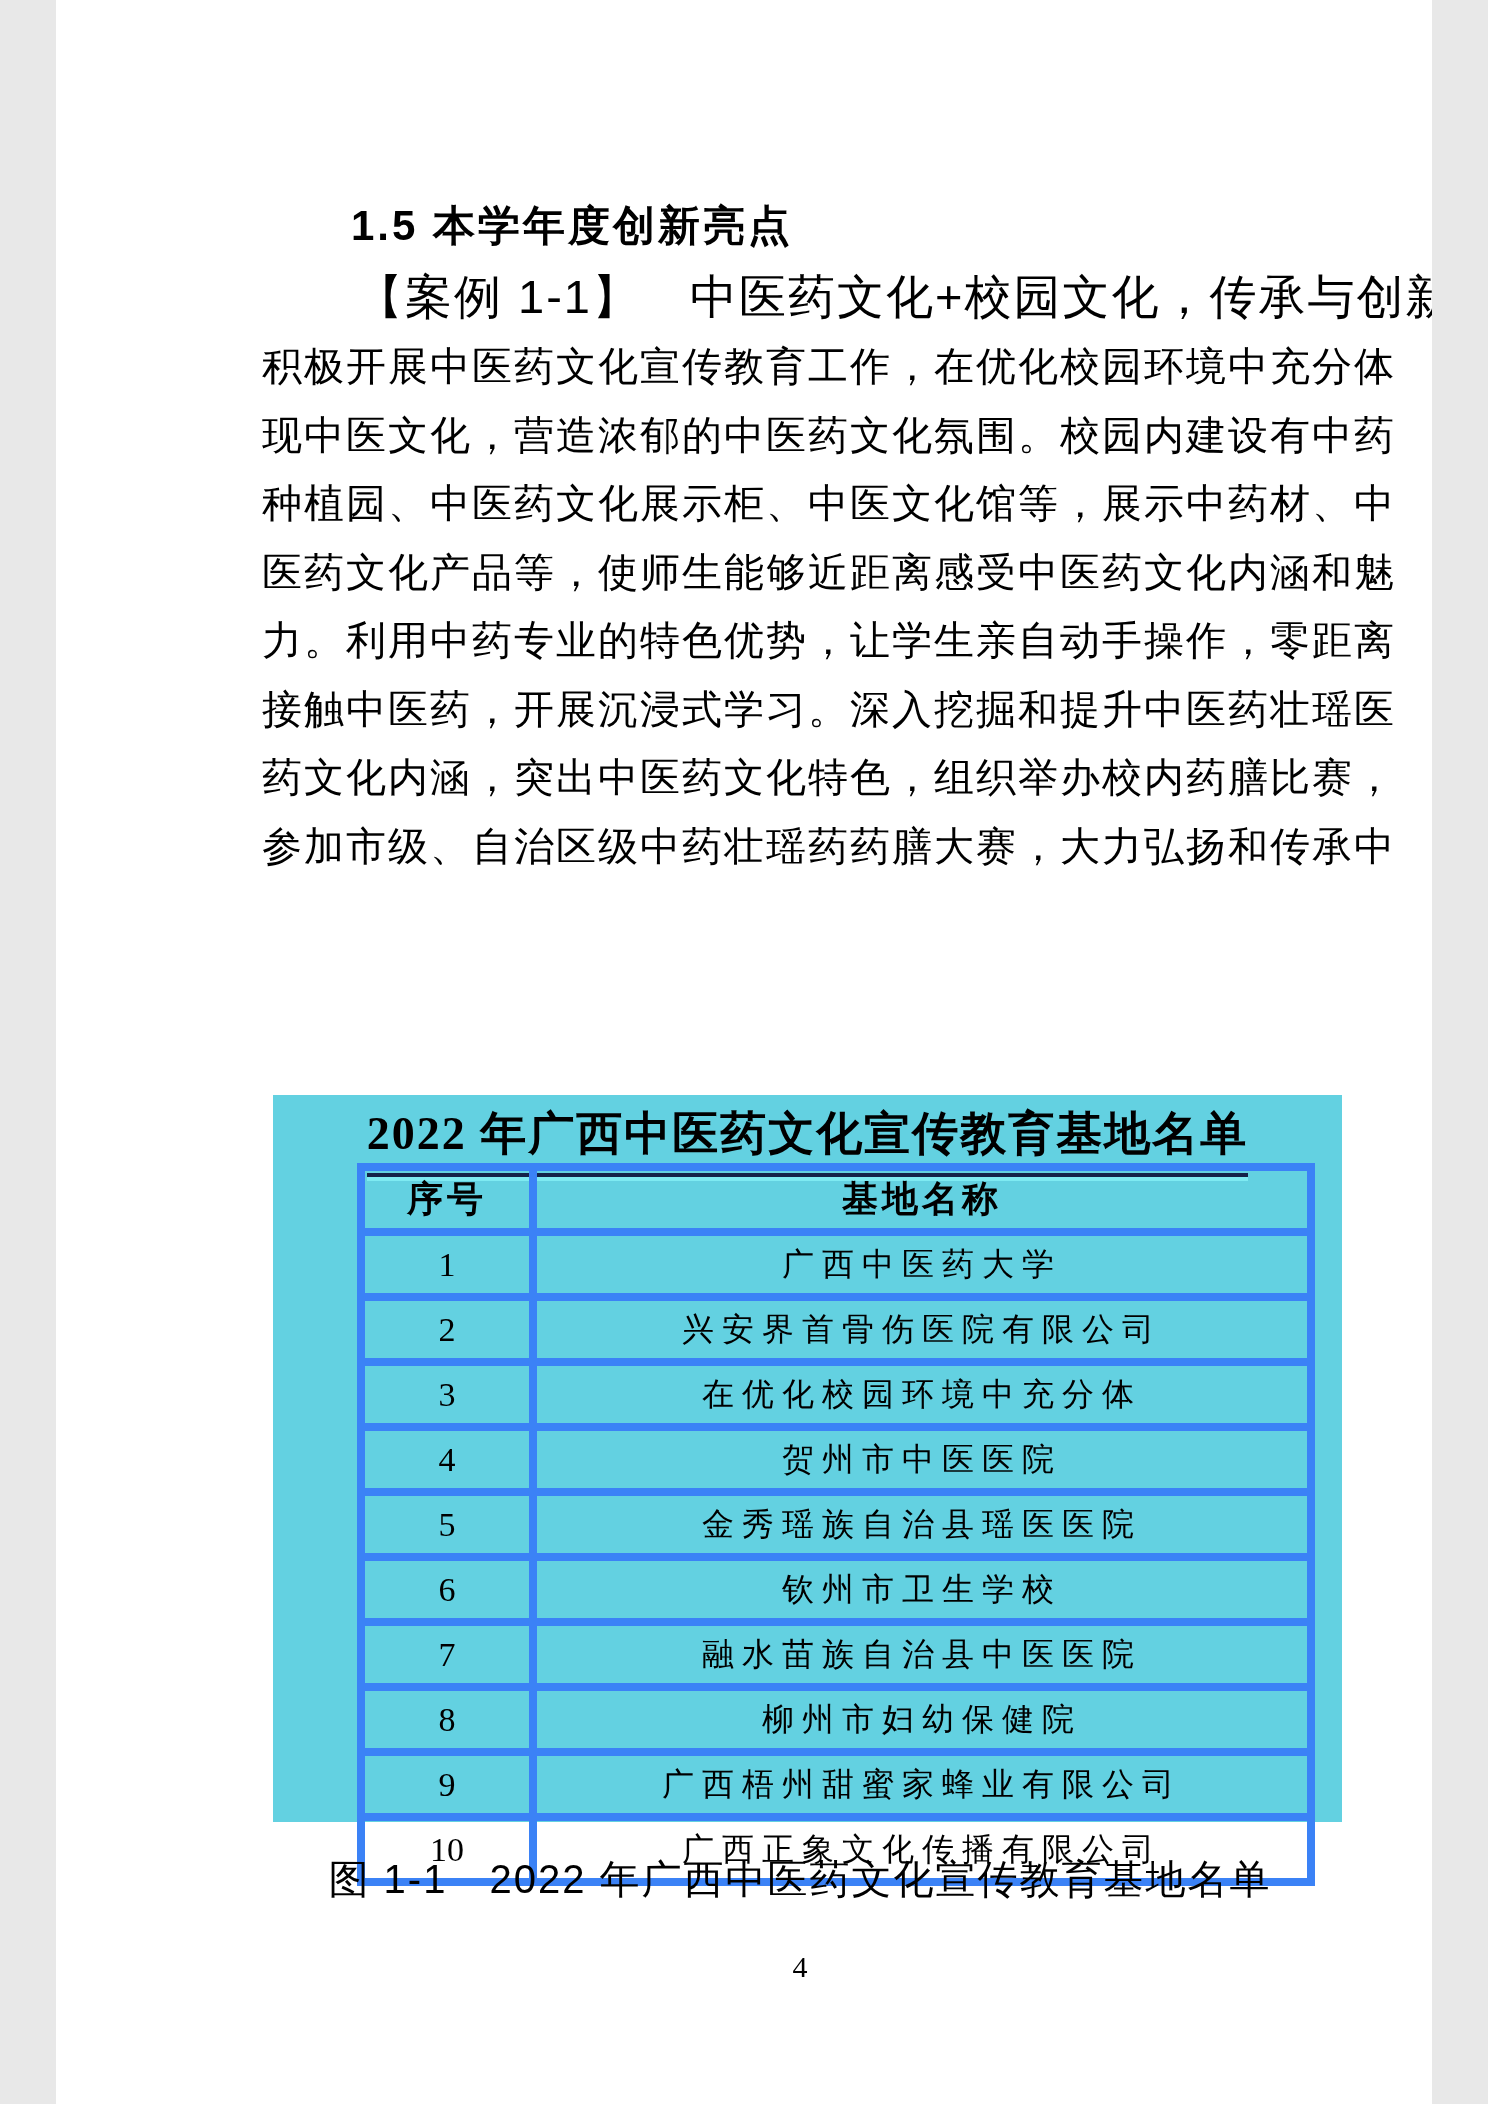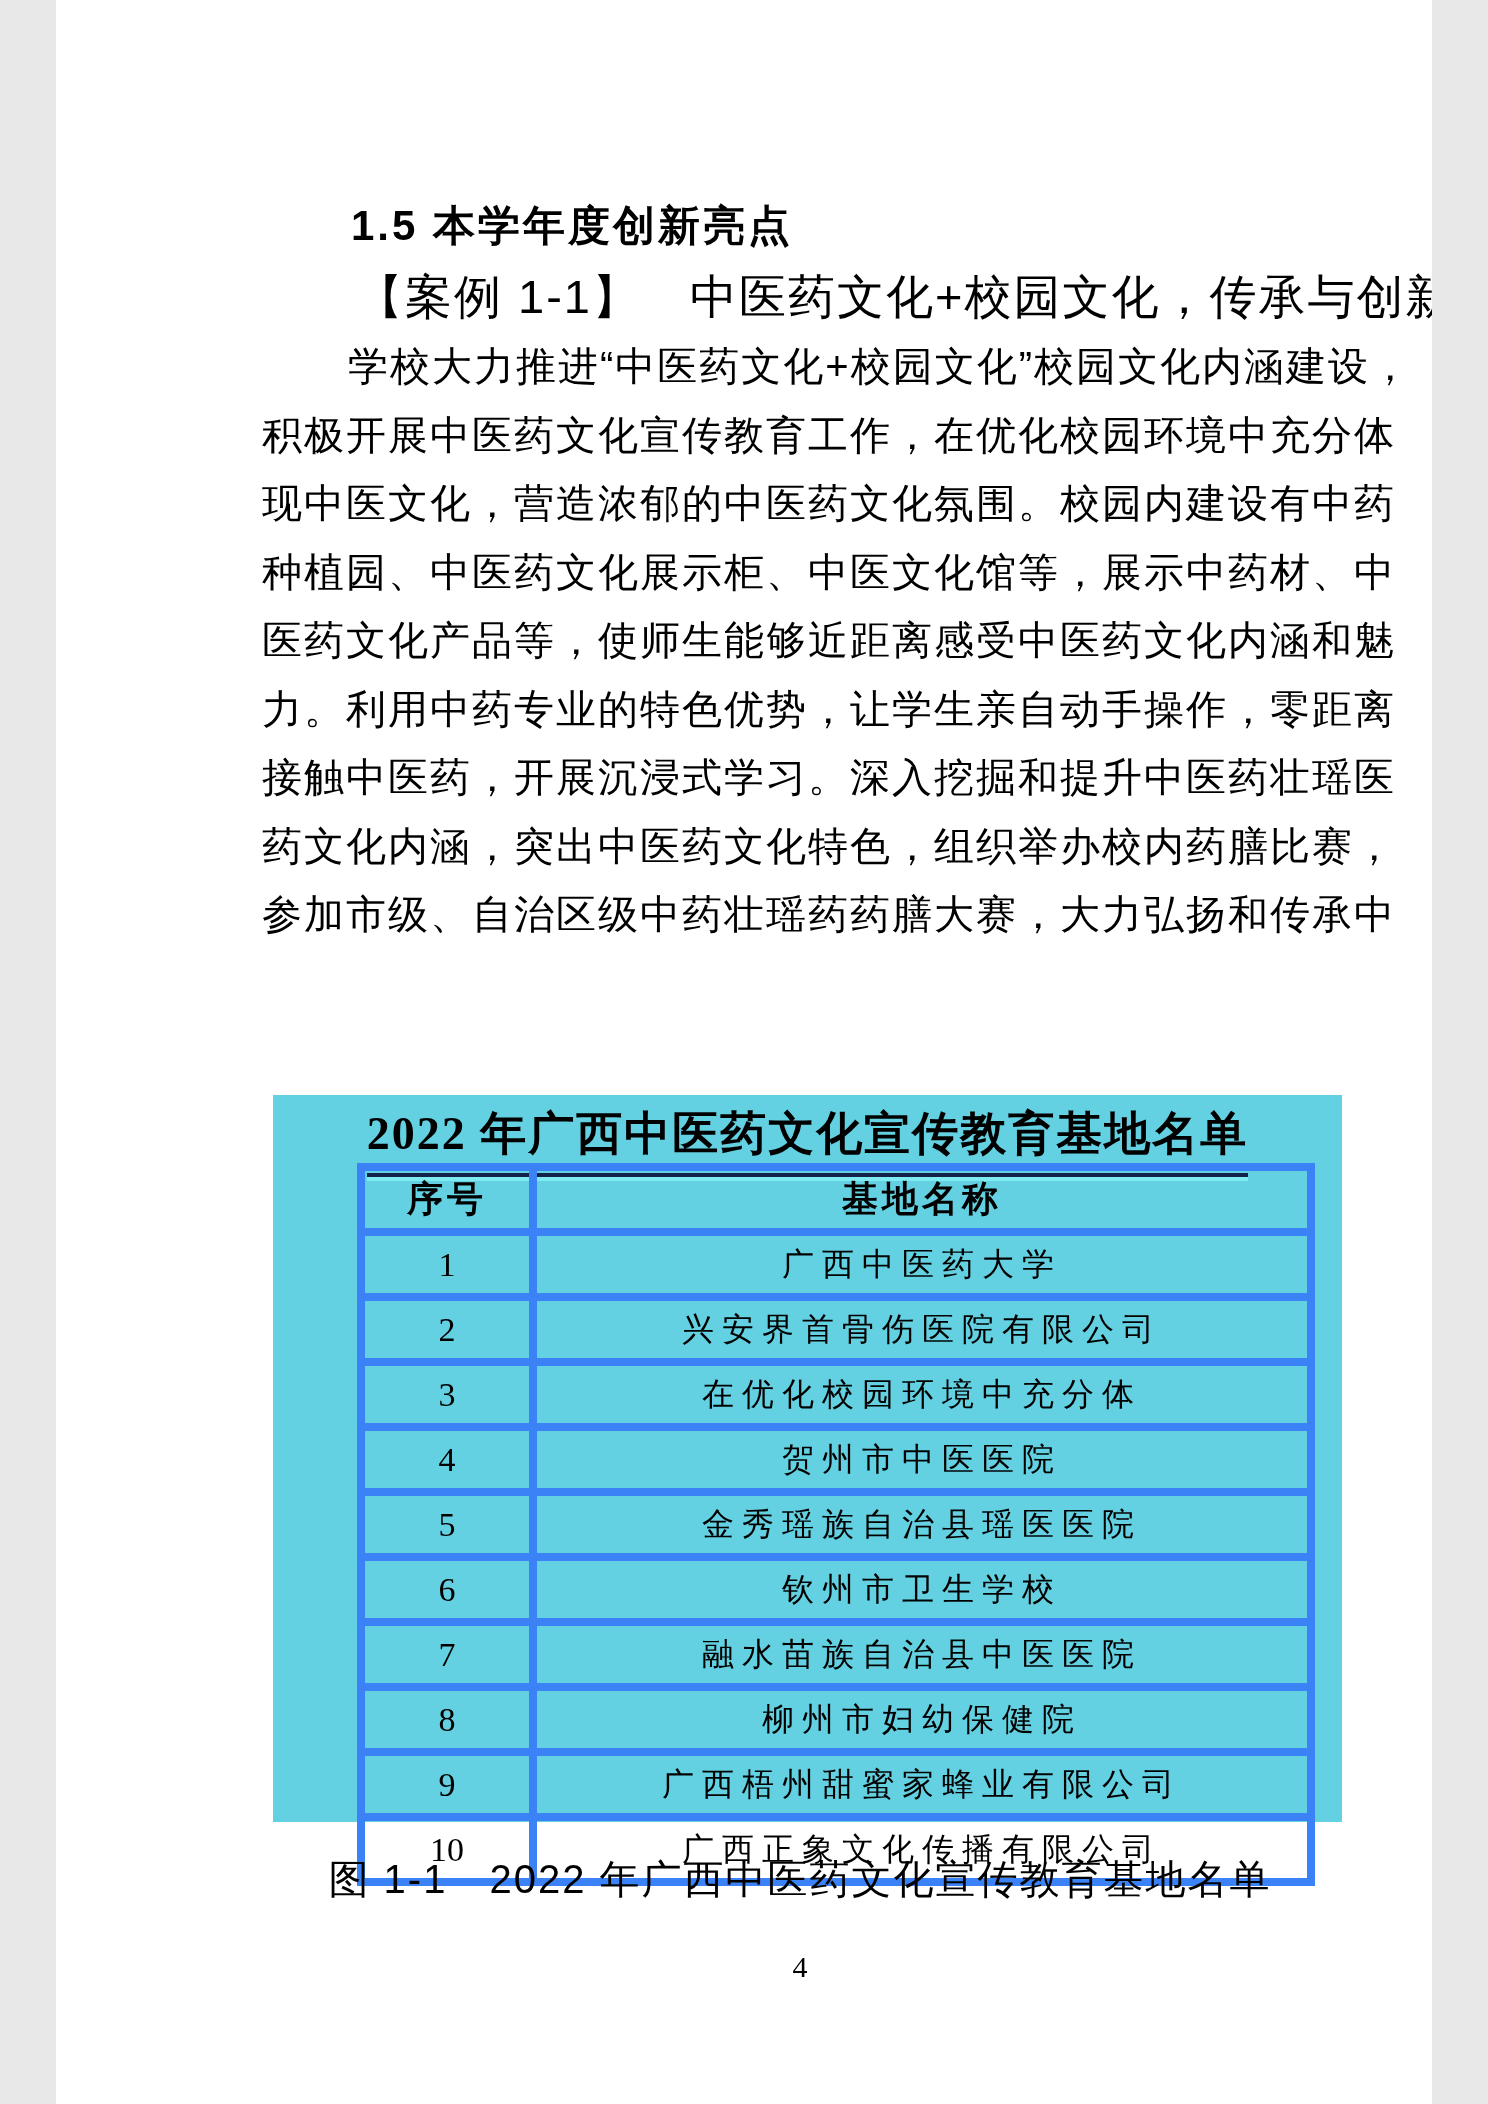--- a/index.html
+++ b/index.html
@@ -96,21 +96,20 @@
 </head>
 <body>
 
 <div class="page">
 
   <div class="heading">1.5 本学年度创新亮点</div>
 
   <div class="case-line">【案例 1-1】　中医药文化+校园文化，传承与创新</div>
 
   <div class="paragraph">
-    <div class="line first">学校大力推进“中医药文化+校园文化”校园文化内涵建设，</div>
     <div class="line">积极开展中医药文化宣传教育工作，在优化校园环境中充分体</div>
     <div class="line">现中医文化，营造浓郁的中医药文化氛围。校园内建设有中药</div>
     <div class="line">种植园、中医药文化展示柜、中医文化馆等，展示中药材、中</div>
     <div class="line">医药文化产品等，使师生能够近距离感受中医药文化内涵和魅</div>
     <div class="line">力。利用中药专业的特色优势，让学生亲自动手操作，零距离</div>
     <div class="line">接触中医药，开展沉浸式学习。深入挖掘和提升中医药壮瑶医</div>
     <div class="line">药文化内涵，突出中医药文化特色，组织举办校内药膳比赛，</div>
     <div class="line">参加市级、自治区级中药壮瑶药药膳大赛，大力弘扬和传承中</div>
   </div>
 

